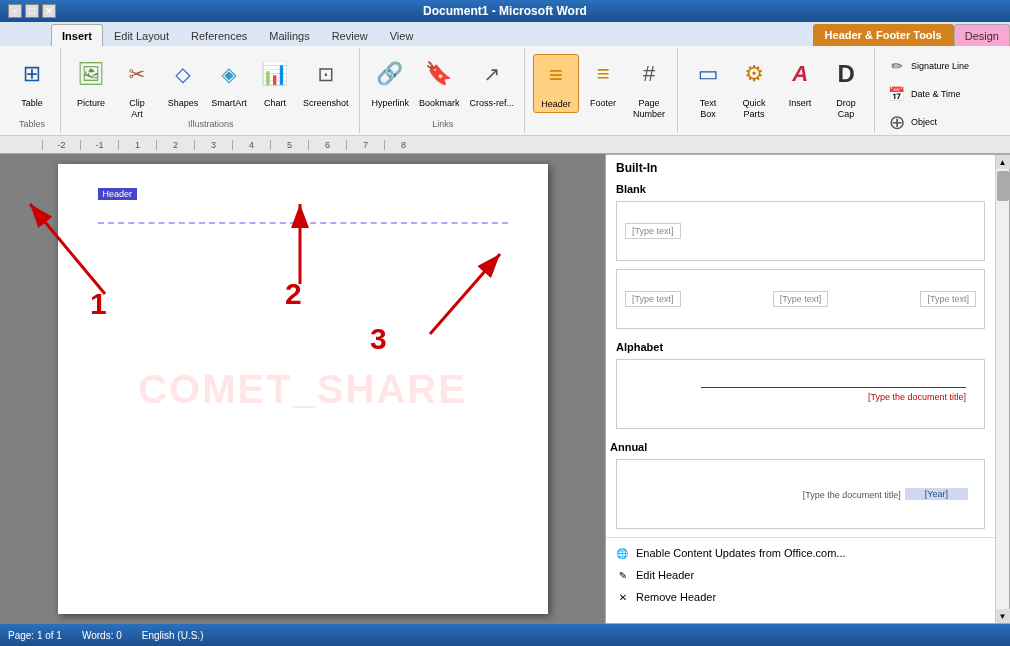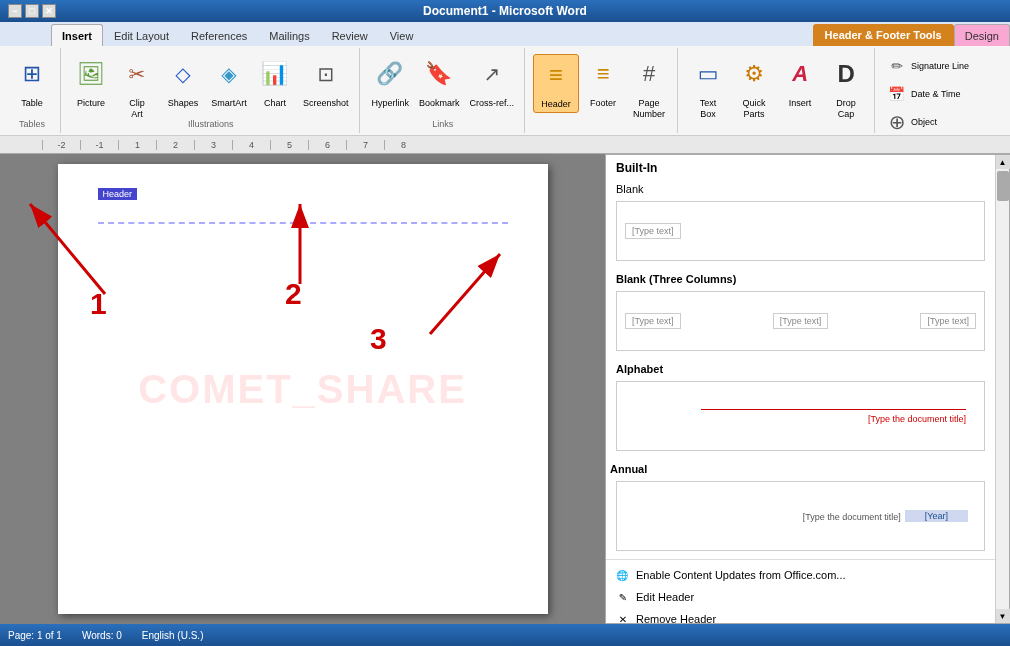--- a/index.html
+++ b/index.html
@@ -558,26 +558,25 @@
 
       <div style="height: 200px;"></div>
     </div>
   </div>
 
   <div class="dropdown-panel-wrapper">
     <div class="dropdown-scroll">
 
       <div class="panel-section-title">Built-In</div>
 
-      <div class="panel-section-title" style="font-size:11px; font-weight:normal; padding:4px 10px 2px;">Blank</div>
+      <div class="panel-section-title" style="font-size:11px; font-weight:bold; padding:4px 10px 2px;">Blank</div>
       <div class="header-preview">
         <span class="preview-text">[Type text]</span>
       </div>
 
-      <div class="panel-section-title" style="font-size:11px; font-weight:bold; padding:4px 10px 2px;">Blank (Three Columns)</div>
       <div class="header-preview">
         <div class="preview-three-col">
           <span class="preview-text">[Type text]</span>
           <span class="preview-text">[Type text]</span>
           <span class="preview-text">[Type text]</span>
         </div>
       </div>
 
       <div class="panel-section-title" style="font-size:11px; font-weight:bold; padding:4px 10px 2px;">Alphabet</div>
       <div class="header-preview" style="min-height:70px;">

